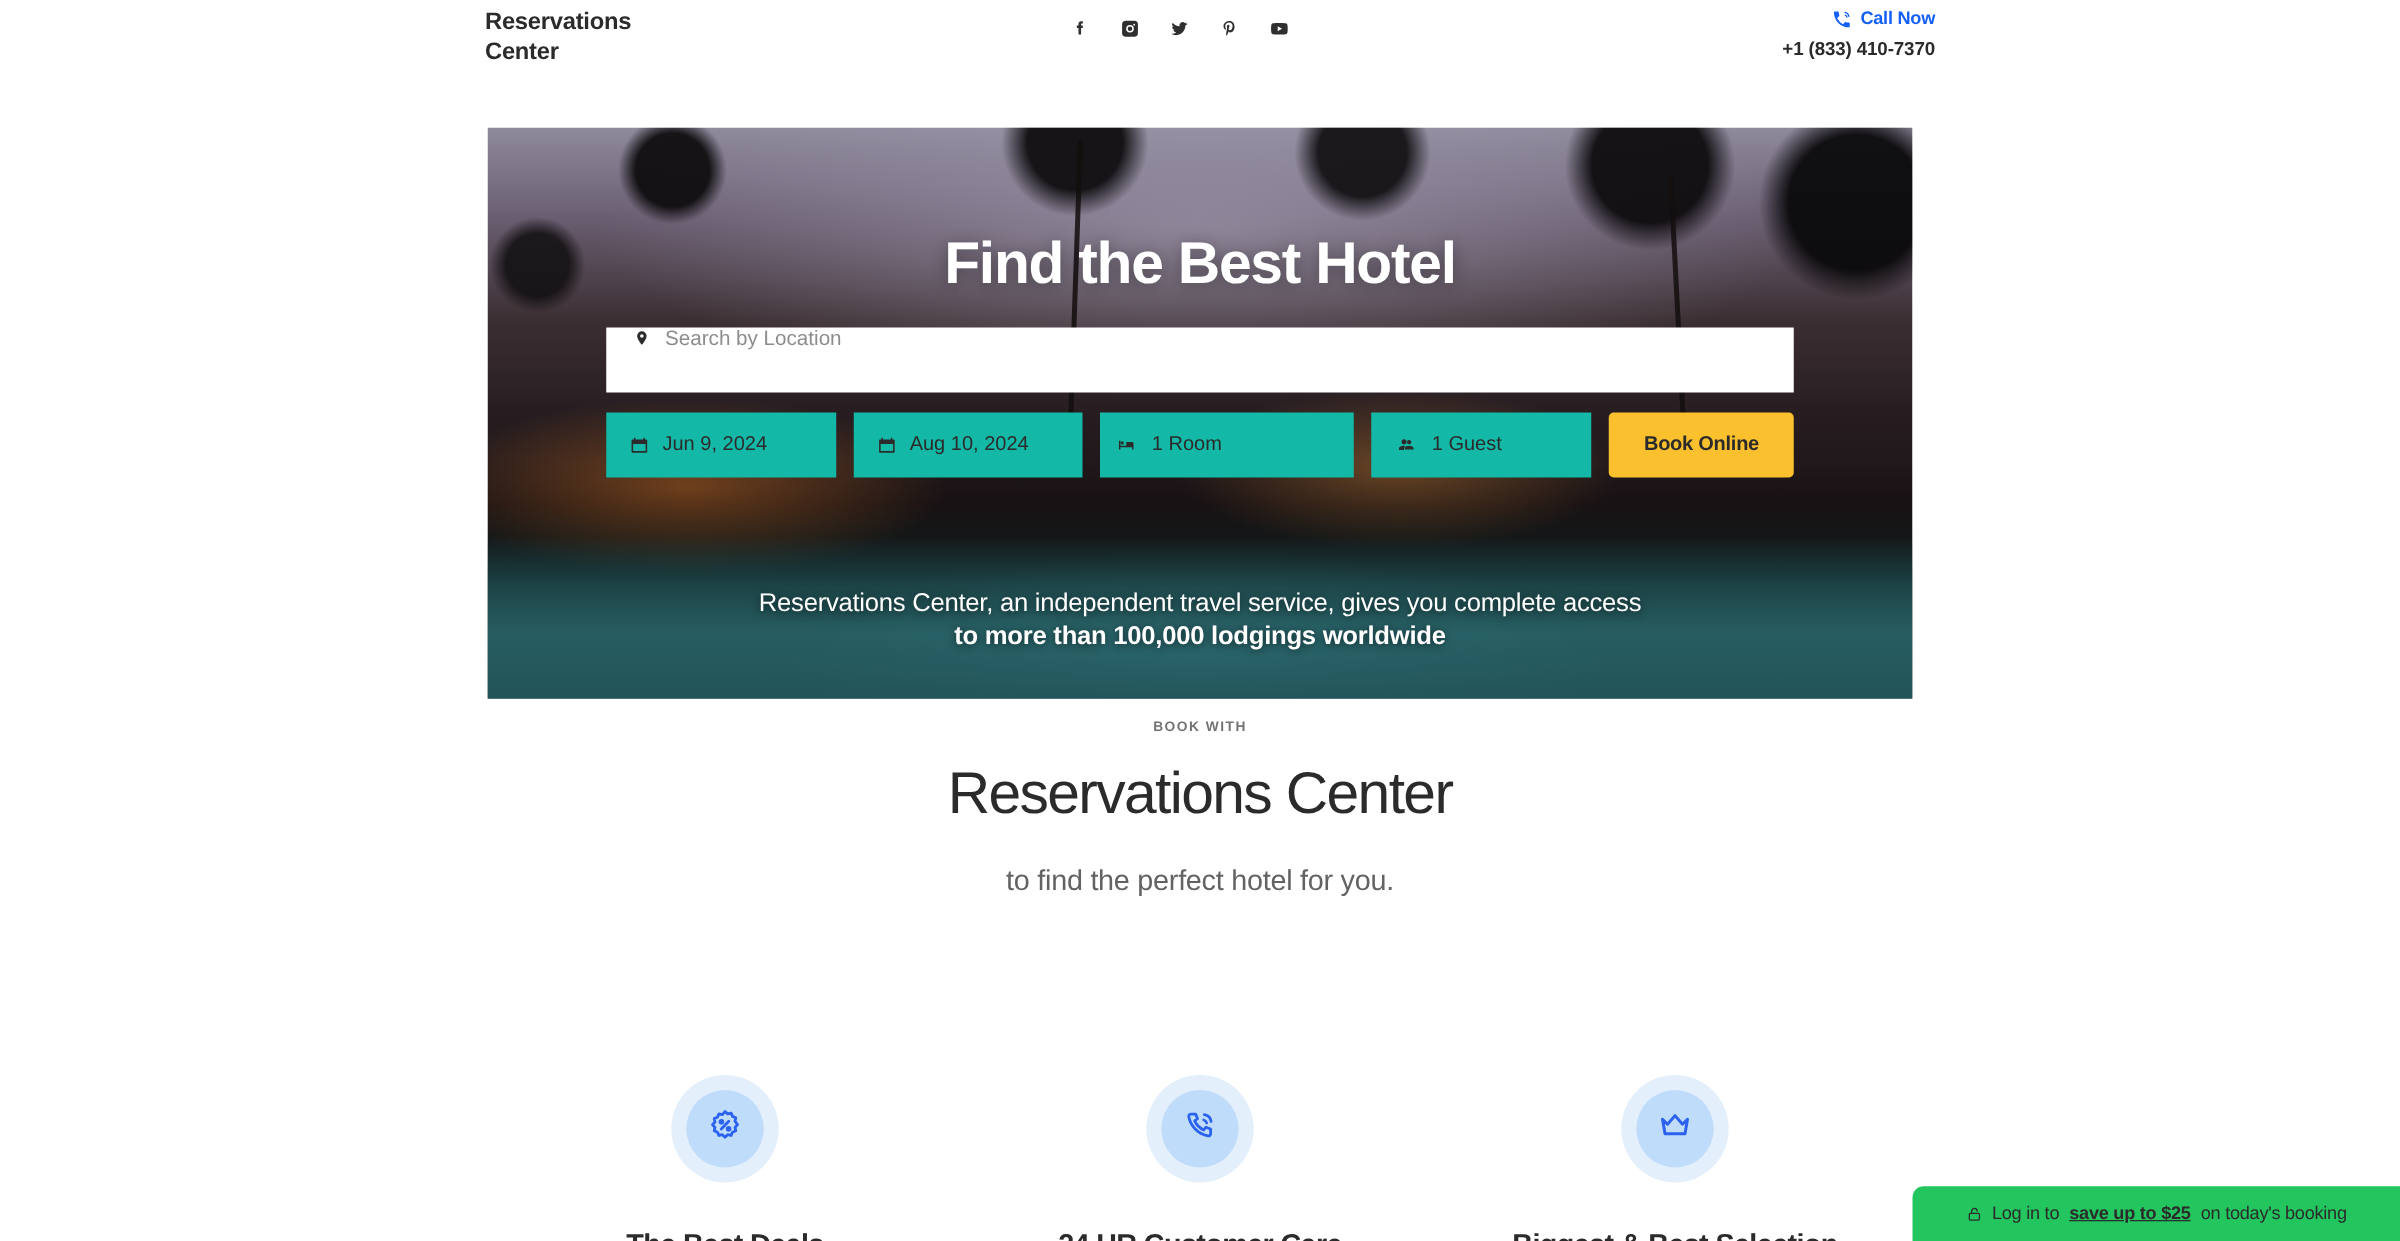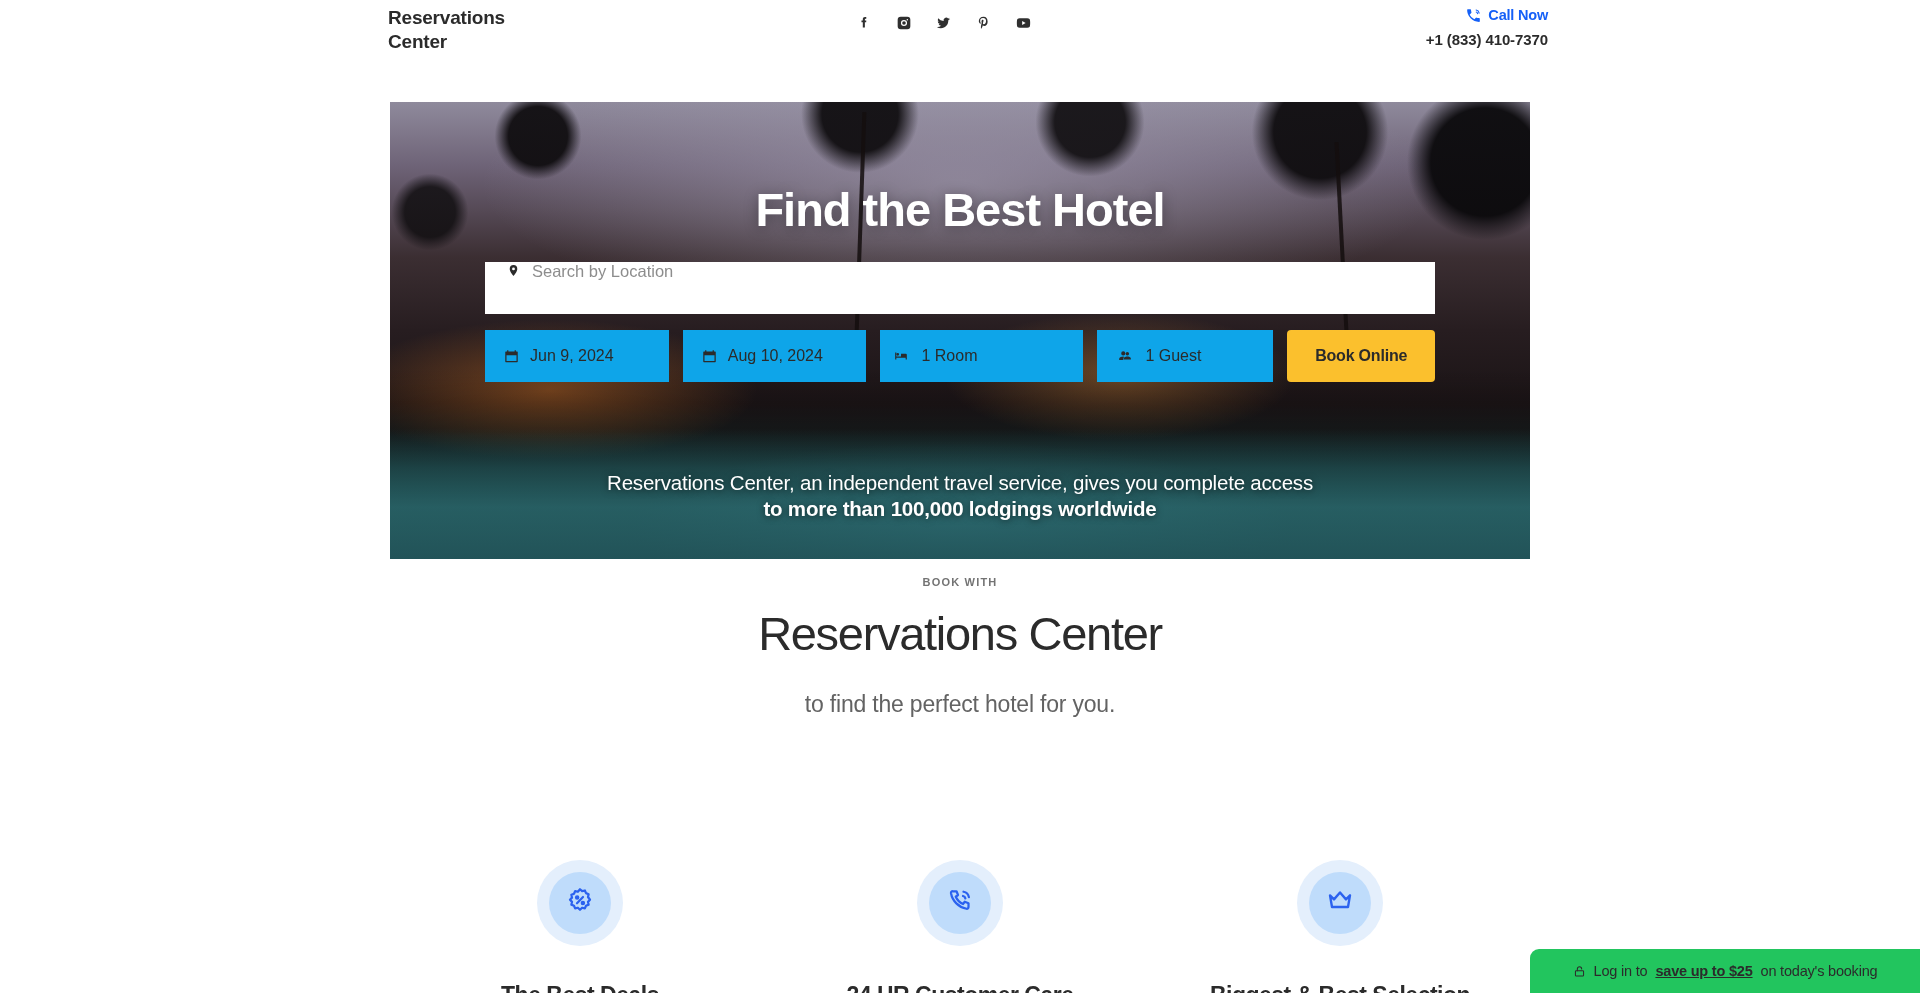--- a/index.html
+++ b/index.html
@@ -168,21 +168,21 @@
   .book-row {
     position: absolute;
     left: 95px;
     top: 228px;
     width: 950px;
     display: flex;
     gap: 14px;
   }
   .bk-field {
     height: 52px;
-    background: #0ea5e9;
+    background: #14b8a6;
     display: flex;
     align-items: center;
     gap: 11px;
     padding: 0 19px;
     font-size: 16px;
     color: #2b2b2b;
     cursor: pointer;
   }
   .bk-field.date { width: 188px; }
   .bk-field.room { width: 208px; padding-left: 12px; }

